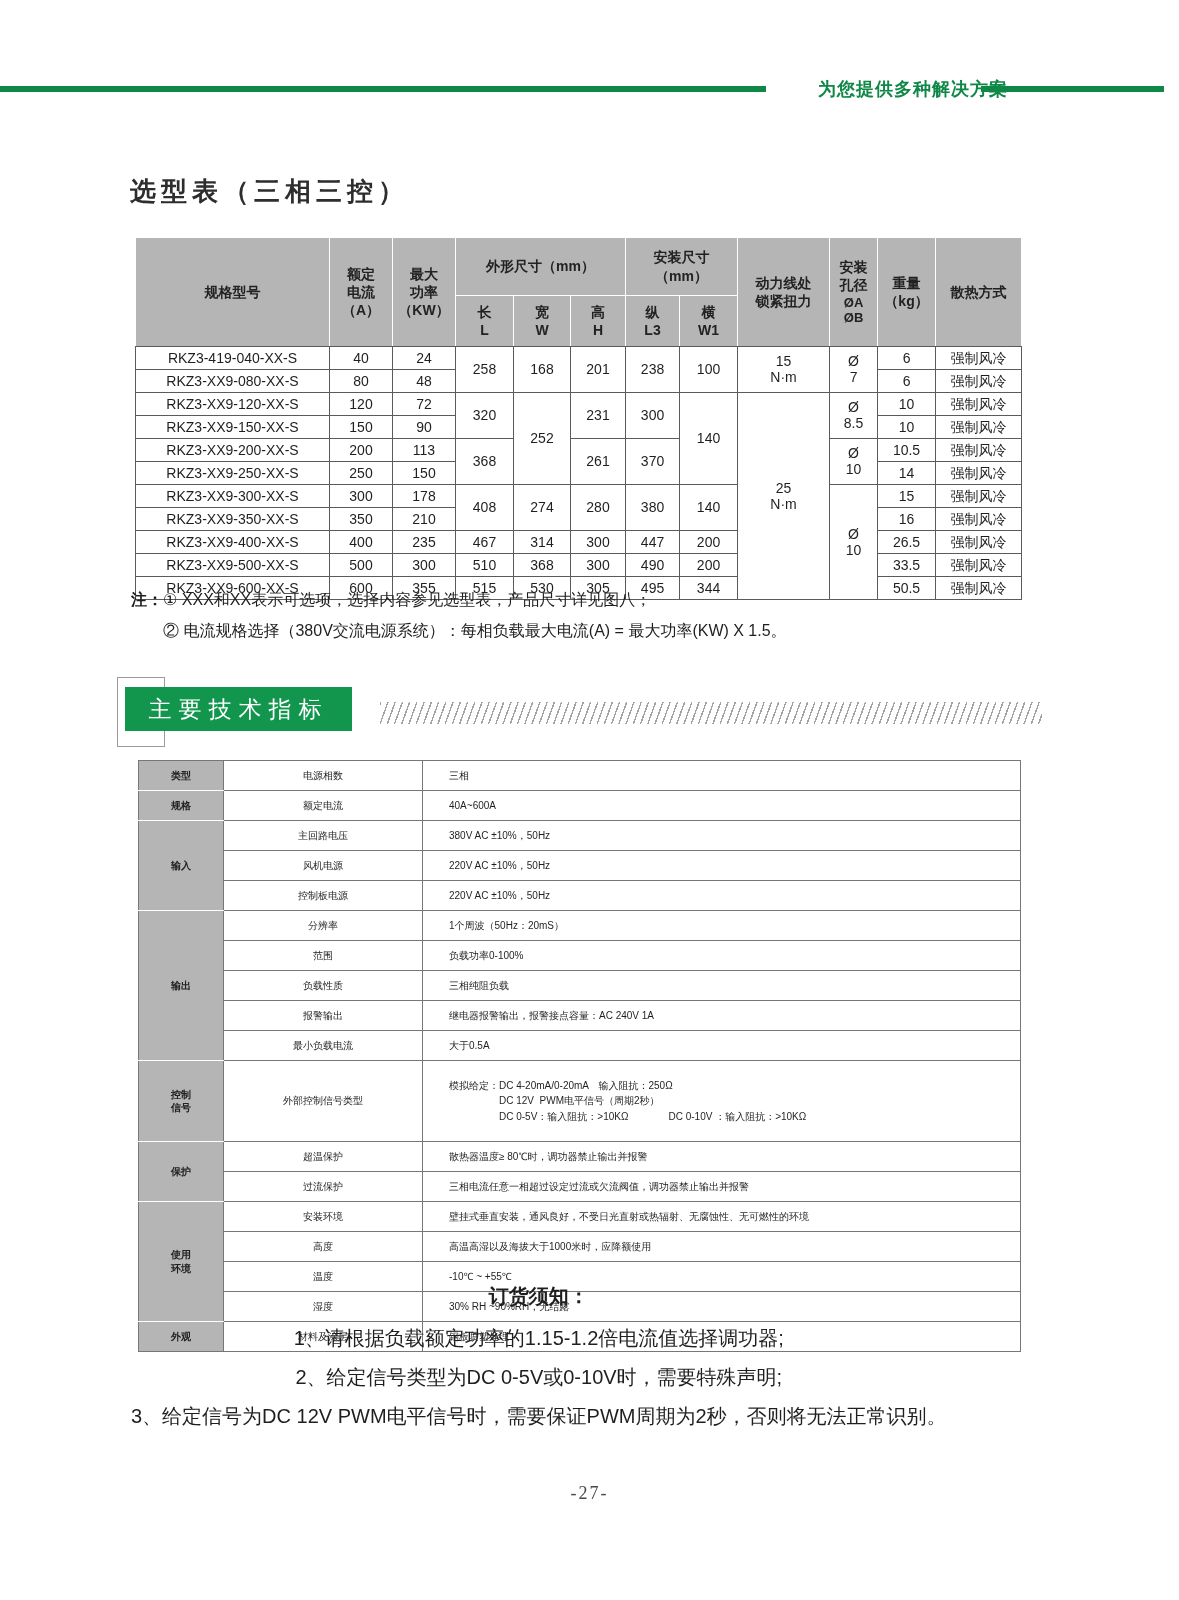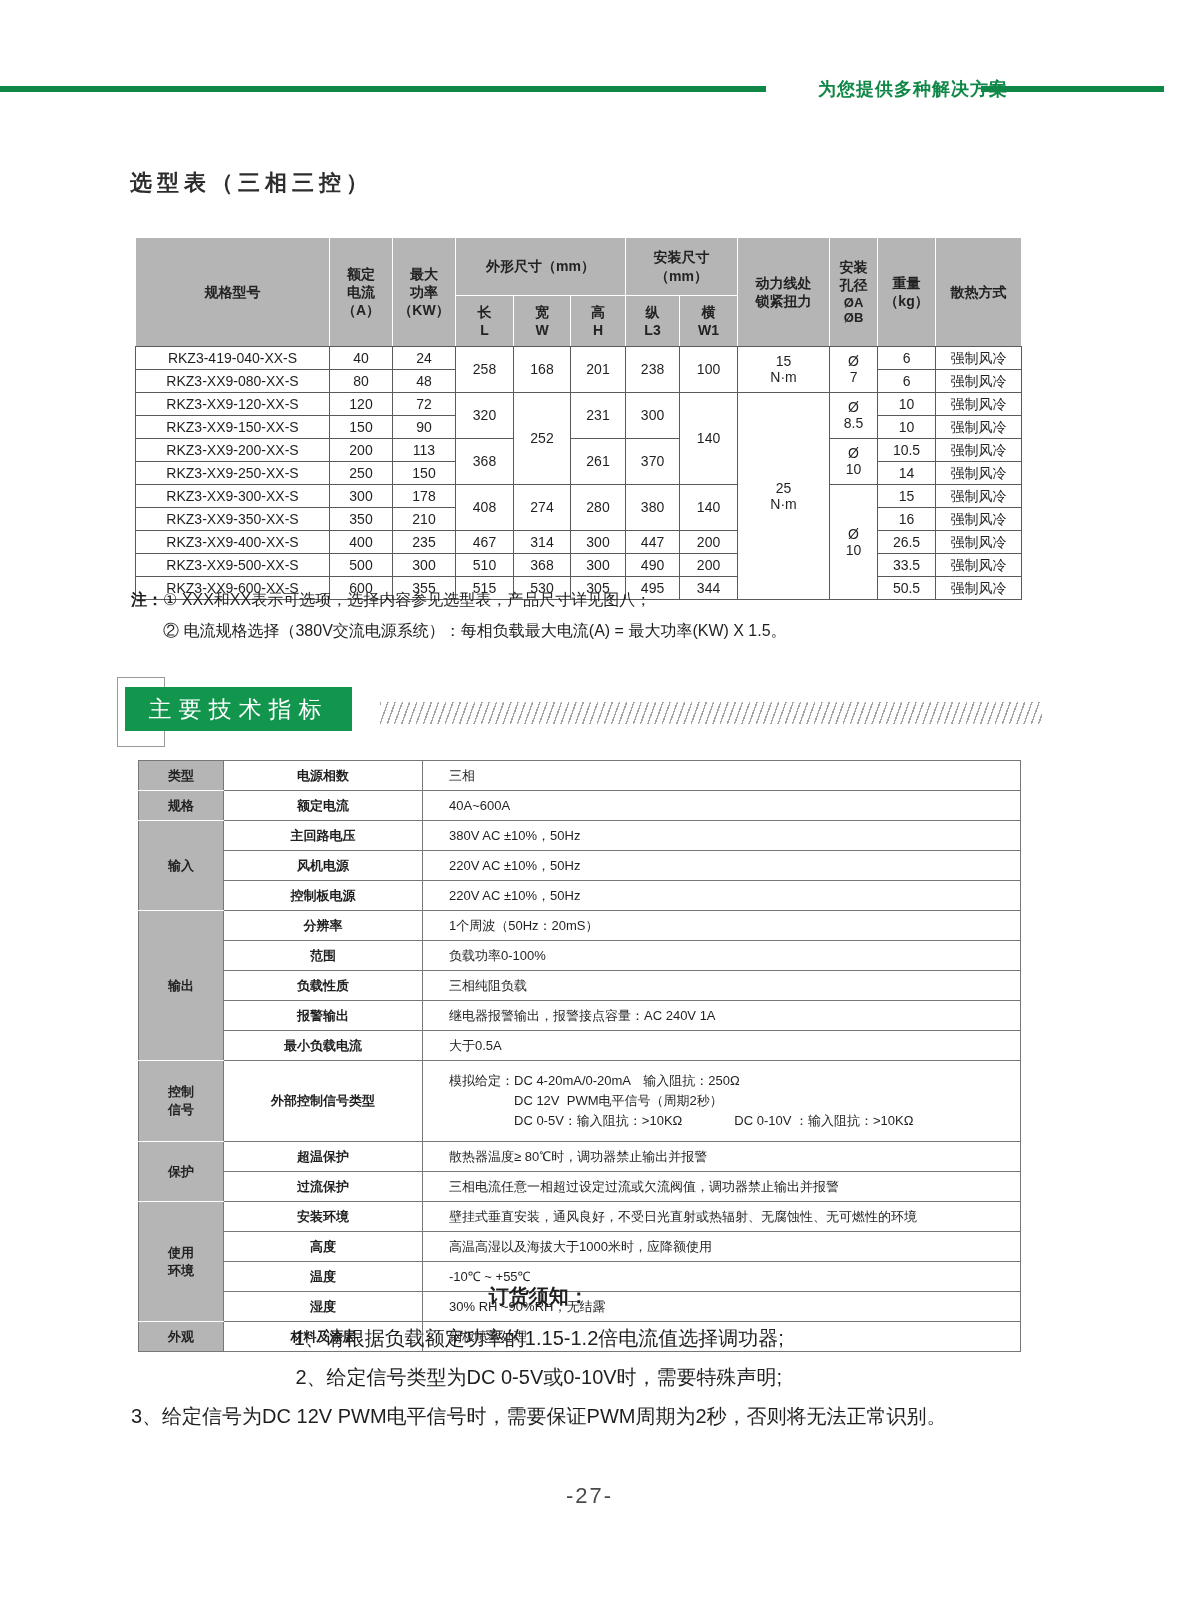--- a/index.html
+++ b/index.html
@@ -14,21 +14,21 @@
   #page{position:relative;width:1179px;height:1600px;margin:0 auto;background:#ffffff;
         font-family:"Liberation Sans", sans-serif;color:var(--ink);overflow:hidden;}
 
   
   .topline-left{position:absolute;left:0;top:86px;width:766px;height:6px;background:var(--green);}
   .topline-right{position:absolute;left:981px;top:86px;width:183px;height:6px;background:var(--green);}
   .slogan{position:absolute;left:770px;top:77px;width:206px;text-align:center;
           font-size:18px;font-weight:bold;color:var(--green);letter-spacing:1px;margin-left:40px;}
 
   
-  .title{position:absolute;left:130px;top:168px;font-size:22px;font-weight:600;
+  .title{position:absolute;left:130px;top:174px;font-size:26px;font-weight:600;
          letter-spacing:5px;color:#2d2d2d;}
 
   
   .seltable{position:absolute;left:135px;top:237px;width:886px;border-collapse:collapse;
             table-layout:fixed;font-size:14px;}
   .seltable th{background:var(--hdrgray);border:1px solid #fff;font-weight:bold;
                white-space:pre-line;line-height:1.3;padding:2px 0;text-align:center;color:#222;}
   .seltable th.bd{border-bottom-color:var(--bd-dark);}
   .seltable tr.hrow1 th{height:44px;}
   .seltable tr.hrow2 th{height:38px;}
@@ -43,38 +43,38 @@
 
   
   .bracket{position:absolute;left:117px;top:677px;width:46px;height:68px;border:1px solid #9a9a9a;background:#fff;}
   .secbox{position:absolute;left:125px;top:687px;width:227px;height:44px;background:var(--boxgreen);
           color:#fff;font-size:23px;letter-spacing:7px;display:flex;align-items:center;justify-content:center;}
   .hatch{position:absolute;left:380px;top:702px;width:662px;height:22px;
          background:repeating-linear-gradient(110deg,#a3a3a3 0 1.4px,transparent 1.4px 6.8px);}
 
   
   .spectable{position:absolute;left:138px;top:760px;width:882px;border-collapse:collapse;
-             table-layout:fixed;font-size:13px;}
+             table-layout:fixed;font-size:10px;}
   .spectable th{background:var(--hdrgray);font-weight:bold;border:1px solid #fff;
                 border-left-color:var(--bd-mid);border-right-color:var(--bd-mid);
                 white-space:pre-line;line-height:1.35;color:#222;}
   .spectable tr:first-child th{border-top-color:var(--bd-mid);}
   .spectable tr:last-child th{border-bottom-color:var(--bd-mid);}
   .spectable td{border:1px solid var(--bd-mid);height:25px;padding:0;line-height:1.2;}
-  .spectable td.param{text-align:center;white-space:pre-line;font-weight:bold;}
+  .spectable td.param{text-align:center;white-space:pre-line;}
   .spectable td.val{text-align:left;padding:2px 4px 2px 26px;white-space:pre-wrap;}
   .spectable td.tall{height:76px;line-height:1.55;}
 
   
   .ordering{position:absolute;left:131px;top:1283px;font-size:20px;text-align:center;}
   .ordering .t{font-weight:bold;margin-bottom:16px;}
   .ordering .i{margin-bottom:14px;line-height:1.25;}
 
-  .pagenum{position:absolute;left:0;right:0;top:1483px;text-align:center;font-size:22px;
-           color:#4a4a4a;letter-spacing:2px;}
+  .pagenum{position:absolute;left:0;right:0;top:1483px;text-align:center;font-size:18px;
+           color:#4a4a4a;letter-spacing:2px;font-family:Liberation Serif, serif;}
 </style>
 </head>
 <body>
 
 <div id="page">
 
   <div class="topline-left"></div>
   <div class="slogan">为您提供多种解决方案</div>
   <div class="topline-right"></div>
 

